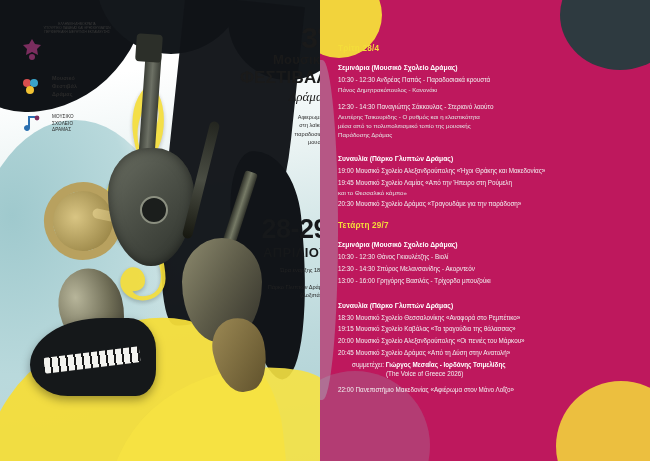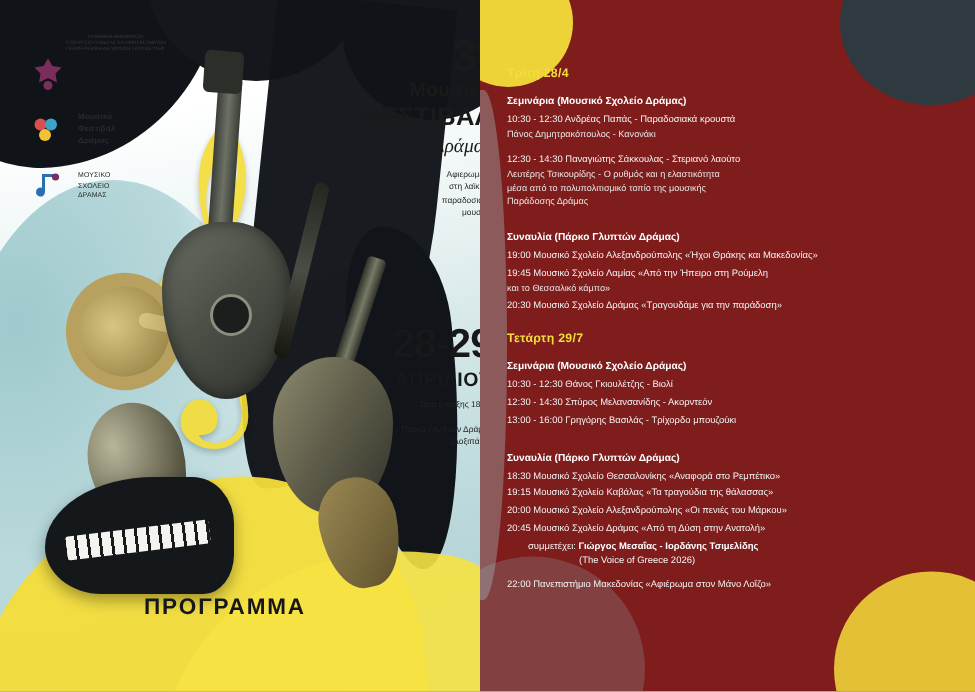--- a/index.html
+++ b/index.html
@@ -303,21 +303,21 @@
     font-size: 15px;
     font-weight: bold;
     letter-spacing: 1.2px;
     color: #15171a;
   }
   
   .right-panel {
     position: absolute;
     left: 320px; top: 0;
     width: 330px; height: 461px;
-    background: #7f1d1d;
+    background: #be185d;
     overflow: hidden;
   }
   .rp-blob-tl {
     position: absolute;
     left: -24px; top: -28px;
     width: 86px; height: 86px;
     background: #f4dd3a;
     border-radius: 50%;
     opacity: .95;
   }
@@ -467,21 +467,20 @@
       <div class="t-dramas">Δράμας</div>
       <div class="t-sub">Αφιερωμένο<br>στη λαϊκή &amp;<br>παραδοσιακή<br>μουσική</div>
     </div>
 
     <div class="dates">
       <div class="big">28-29</div>
       <div class="mon">ΑΠΡΙΛΙΟΥ</div>
       <div class="small">Ώρα έναρξης 18:00<br><br>Πάρκο Γλυπτών Δράμας<br>(Δοξιπάρα)</div>
     </div>
 
-    <div class="programma">ΠΡΟΓΡΑΜΜΑ</div>
   </div>
 
   <div class="right-panel">
     <div class="rp-blob-tl"></div>
     <div class="rp-blob-tr"></div>
     <div class="rp-blob-bl"></div>
     <div class="rp-blob-br"></div>
     <div class="rp-teal-edge"></div>
 
     <div class="schedule">

